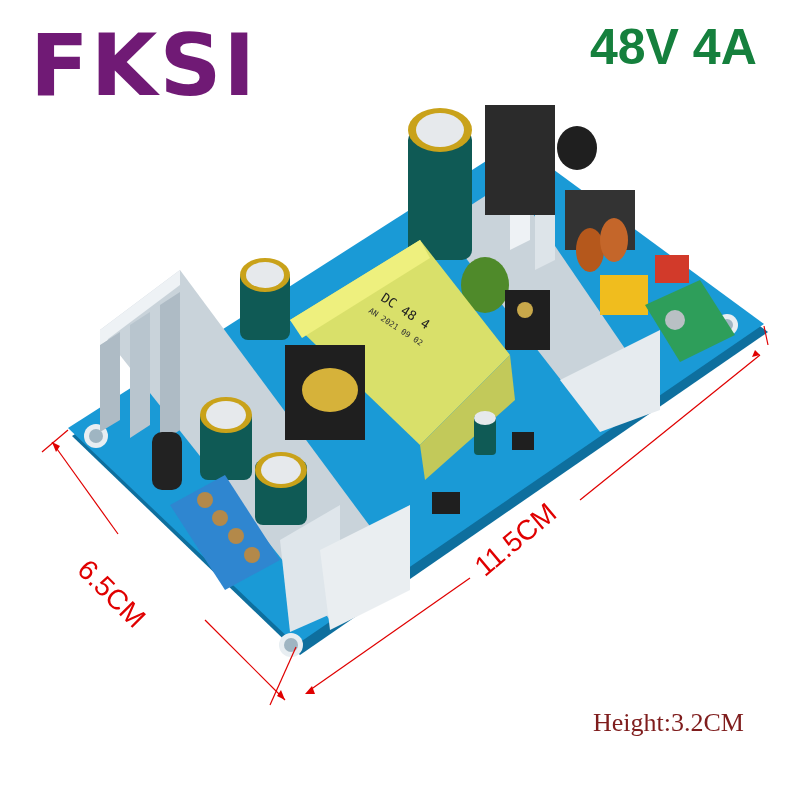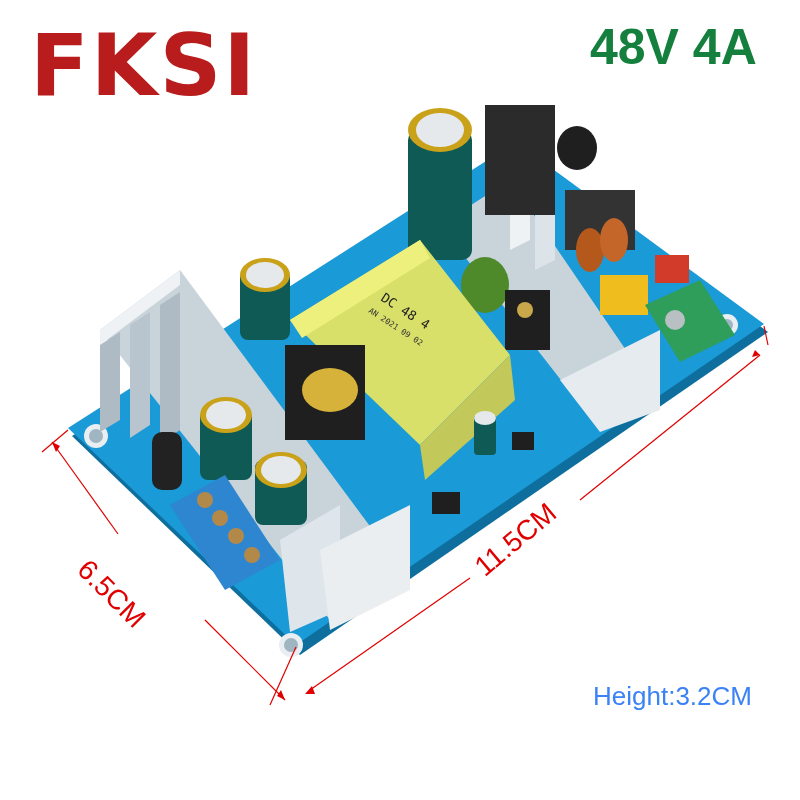--- a/index.html
+++ b/index.html
@@ -1,19 +1,19 @@
 <!DOCTYPE html>
 <html><head>
 <meta charset="utf-8">
 <style>
   html, body { margin: 0; padding: 0; background: #ffffff; }
   body { width: 800px; height: 800px; position: relative; overflow: hidden; font-family: "Liberation Sans", sans-serif; }
-  .brand { position: absolute; left: 30px; top: 22px; font-family: "DejaVu Sans", sans-serif; font-weight: bold; font-size: 86px; letter-spacing: 2px; color: #b91c1c; line-height: 1; }
+  .brand { position: absolute; left: 30px; top: 22px; font-family: "DejaVu Sans", sans-serif; font-weight: bold; font-size: 86px; letter-spacing: 2px; color: #701a75; line-height: 1; }
   .spec { position: absolute; left: 590px; top: 22px; font-family: "Liberation Sans", sans-serif; font-weight: bold; font-size: 50px; color: #15803d; line-height: 1; }
-  .height-label { position: absolute; left: 593px; top: 683px; font-family: Liberation Sans, sans-serif; font-size: 26px; color: #3b82f6; line-height: 1; }
+  .height-label { position: absolute; left: 593px; top: 710px; font-family: Liberation Serif, serif; font-size: 26px; color: #7f1d1d; line-height: 1; }
   .dim { position: absolute; font-family: "Liberation Sans", sans-serif; font-size: 28px; color: #e00000; line-height: 1; white-space: nowrap; }
   .dim-width { left: 92px; top: 555px; transform: rotate(45deg); transform-origin: left top; }
   .dim-length { left: 470px; top: 560px; transform: rotate(-40deg); transform-origin: left top; }
   svg.board { position: absolute; left: 0; top: 0; }
 </style>
 </head>
 <body>
 
 <div class="brand">FKSI</div>
 <div class="spec">48V 4A</div>

